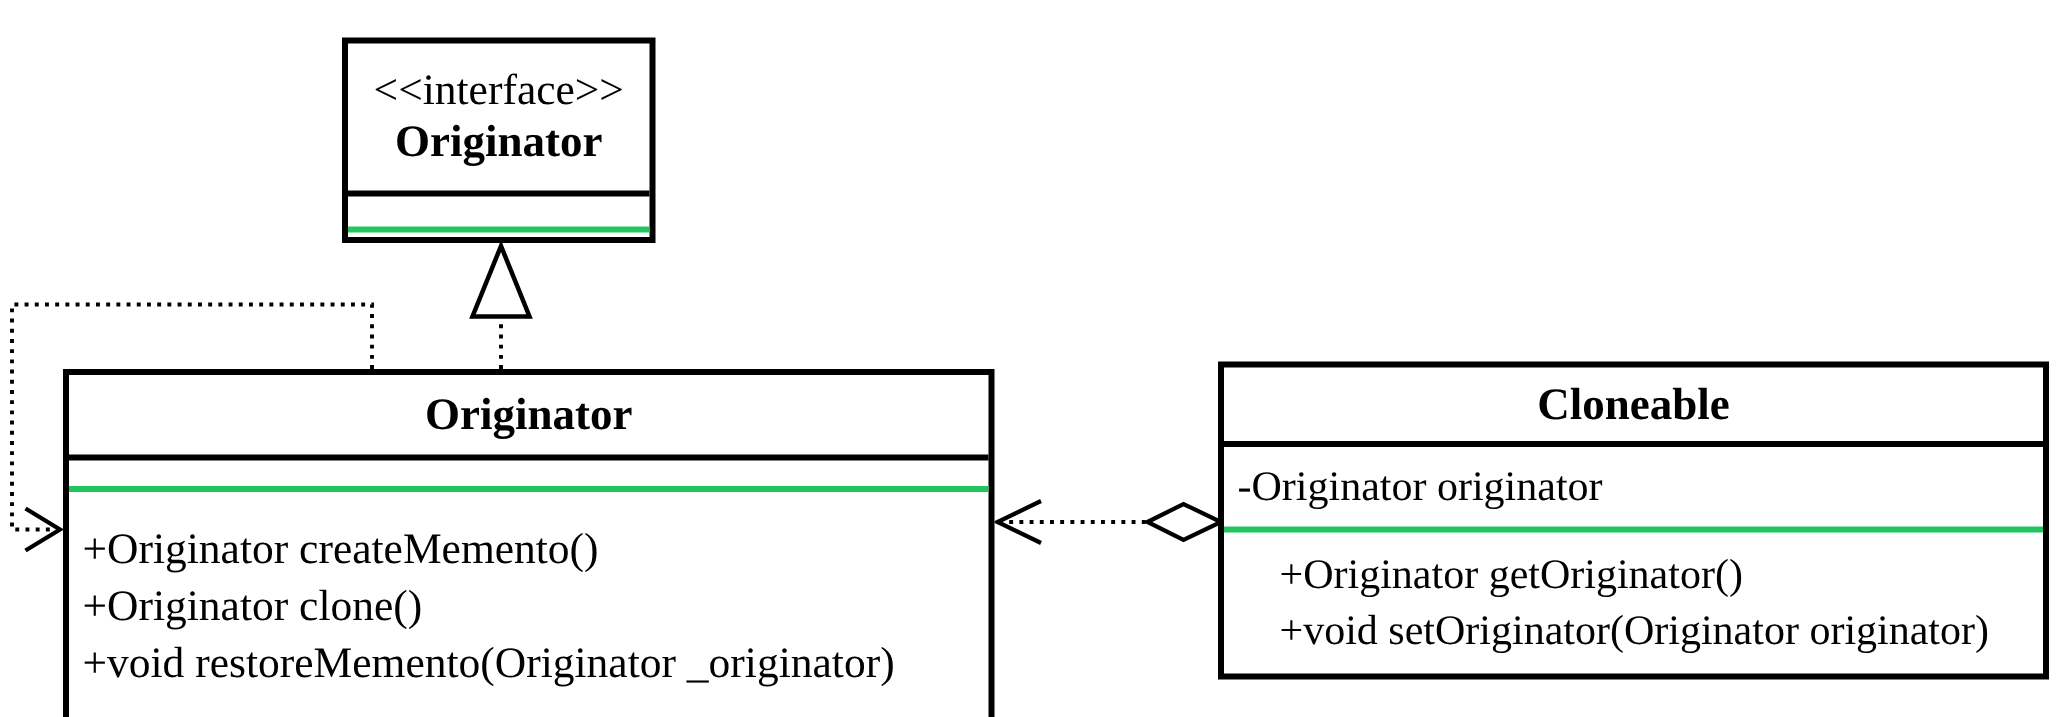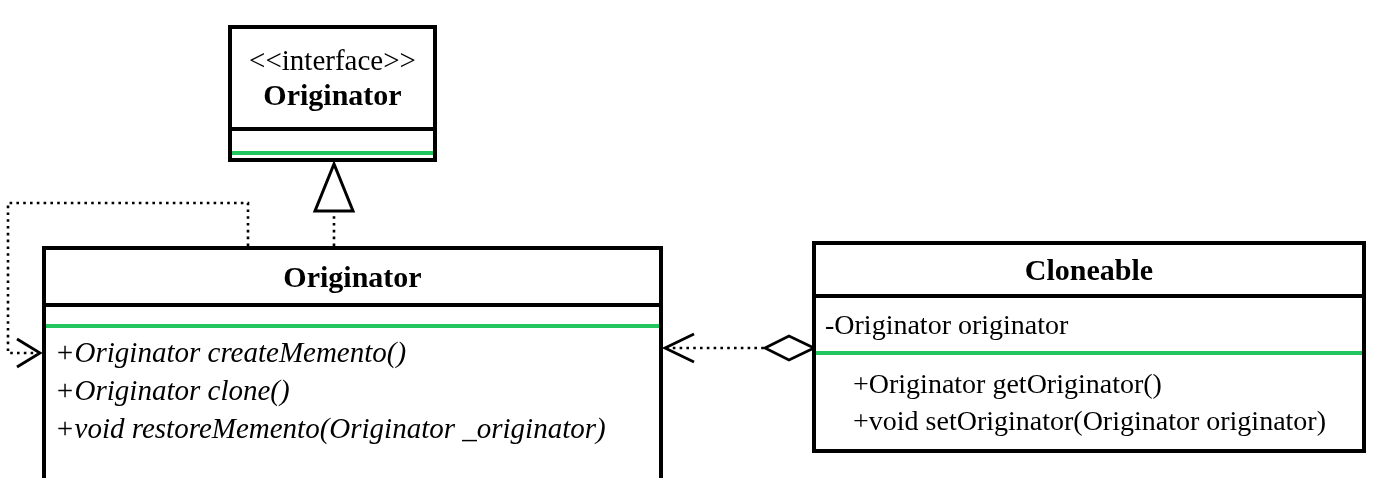--- a/index.html
+++ b/index.html
@@ -57,21 +57,21 @@
   }
   
   #box-cloneable { left: 228px; top: 25px; width: 209px; height: 137px; }
   #box-cloneable .uml-title { height: 102px; }
   #box-cloneable .empty-1 { height: 24px; }
   #box-cloneable .empty-2 { height: 16px; }
   
   #box-originator { left: 42px; top: 246px; width: 621px; height: 252px; }
   #box-originator .uml-title { height: 57px; }
   #box-originator .empty-1 { height: 21px; }
-  #box-originator .methods { padding-top: 5px; font-style: italic; }
+  #box-originator .methods { padding-top: 19px; }
   
   #box-caretaker { left: 812px; top: 241px; width: 554px; height: 212px; }
   #box-caretaker .uml-title { height: 53px; }
   #box-caretaker .attr-compartment { height: 57px; }
   #box-caretaker .methods { padding-top: 10px; margin-left: 28px; }
   #box-caretaker .member { font-size: 28px; line-height: 37px; }
 </style>
 </head>
 <body>
 

